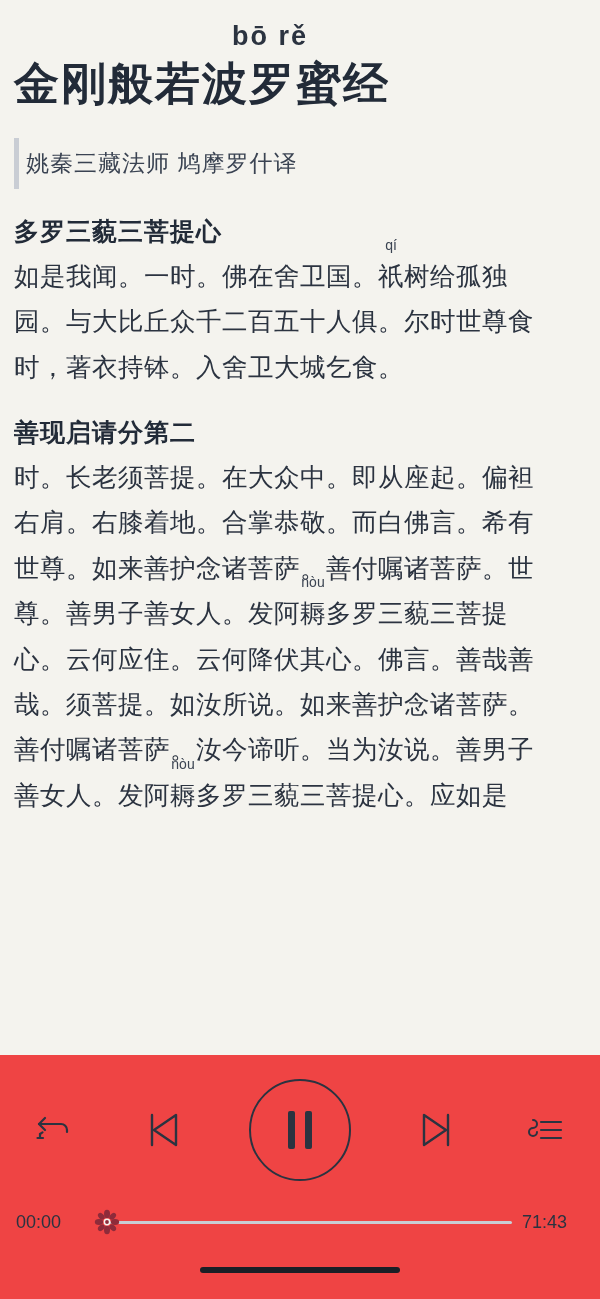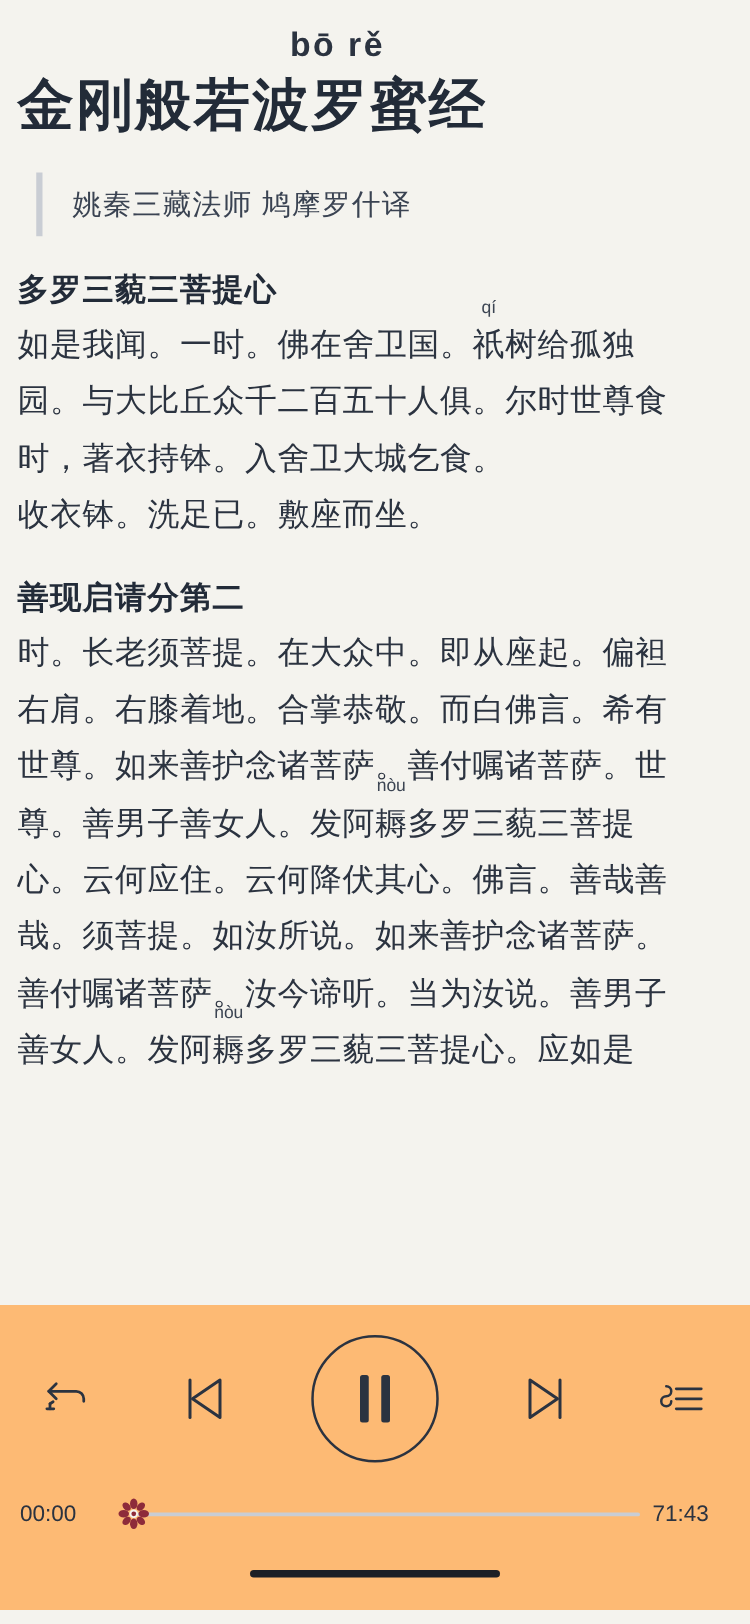--- a/index.html
+++ b/index.html
@@ -52,25 +52,24 @@
     color: #222b38;
     letter-spacing: 2px;
     line-height: 1.25;
     margin-top: 4px;
   }
 
   .translator {
     margin-top: 26px;
     margin-bottom: 10px;
     border-left: 5px solid #c9cdd4;
-    padding: 10px 0 10px 24px;
+    padding: 10px 0 10px 7px;
     font-size: 23px;
     color: #3a4352;
     letter-spacing: 1px;
-    margin-left: 15px;
   }
 
   .section {
     margin-top: 26px;
   }
   .section-heading {
     font-size: 25px;
     font-weight: bold;
     color: #222b38;
     letter-spacing: 1px;
@@ -107,23 +106,23 @@
     height: 40px;
     background: linear-gradient(to bottom, rgba(244,243,238,0) 0%, rgba(244,243,238,0.95) 75%, #f4f3ee 100%);
     pointer-events: none;
   }
 
   
   .player {
     position: absolute;
     left: 0;
     right: 0;
-    bottom: 11px;
+    bottom: 0;
     height: 244px;
-    background: #fdba74;
+    background: #ef4444;
   }
 
   .controls {
     display: flex;
     align-items: center;
     justify-content: space-between;
     padding: 10px 26px 0 26px;
     height: 140px;
     box-sizing: border-box;
   }
@@ -234,21 +233,20 @@
     <div class="translator">姚秦三藏法师 鸠摩罗什译</div>
 
     <div class="section">
       <div class="section-heading">多罗三藐三菩提心</div>
       <div class="para">
         <div>
           <span>如是我闻。一时。佛在舍卫国。</span><span class="ruby"><span class="rt">qí</span><span>祇</span></span><span>树给孤独</span>
         </div>
         <div>园。与大比丘众千二百五十人俱。尔时世尊食</div>
         <div>时，著衣持钵。入舍卫大城乞食。</div>
-        <div>收衣钵。洗足已。敷座而坐。</div>
       </div>
     </div>
 
     <div class="section">
       <div class="section-heading">善现启请分第二</div>
       <div class="para">
         <div>时。长老须菩提。在大众中。即从座起。偏袒</div>
         <div>右肩。右膝着地。合掌恭敬。而白佛言。希有</div>
         <div>世尊。如来善护念诸菩萨。善付嘱诸菩萨。世</div>
         <div>

